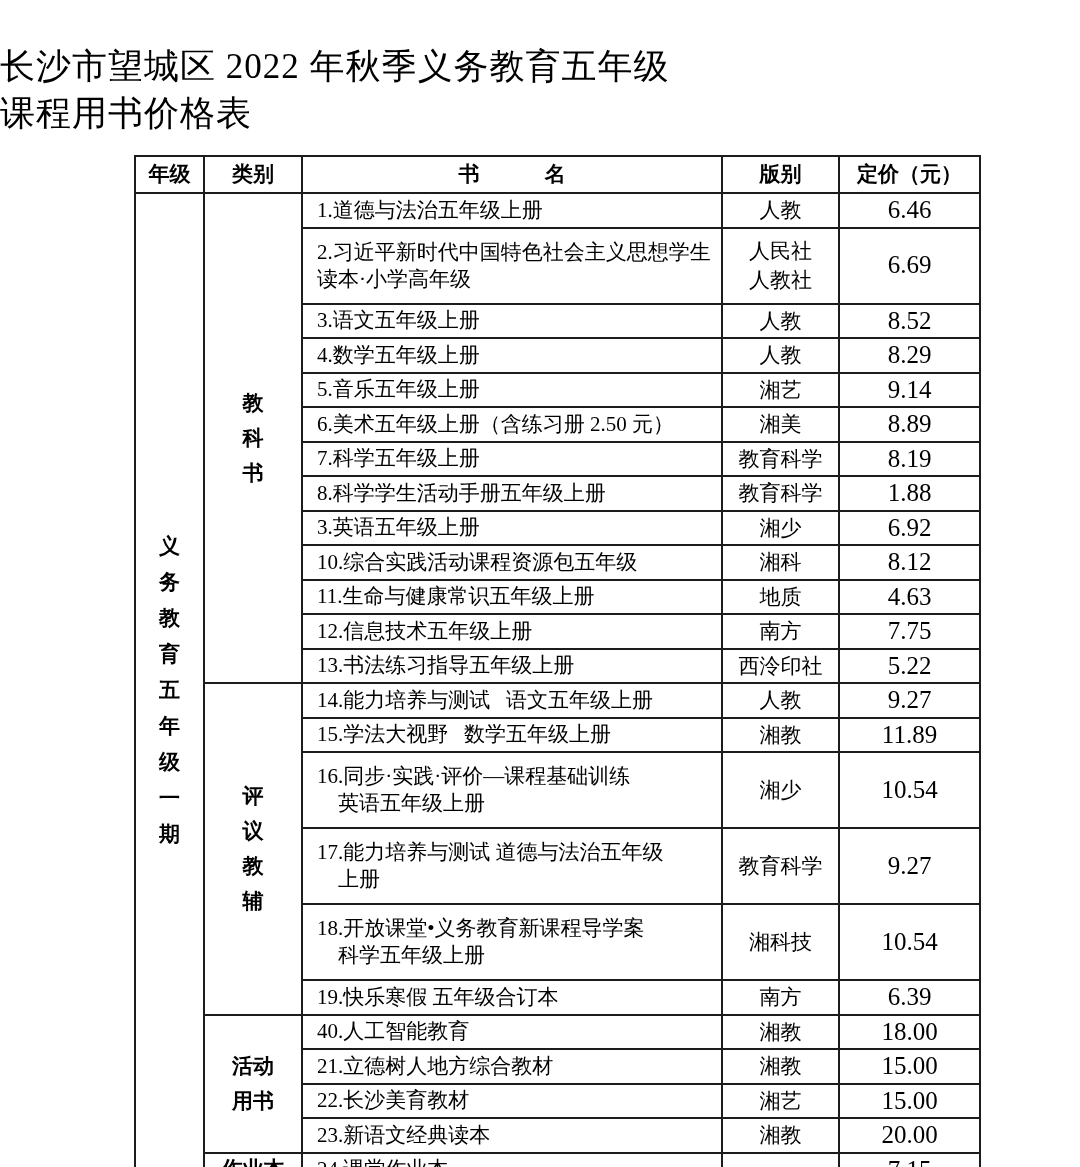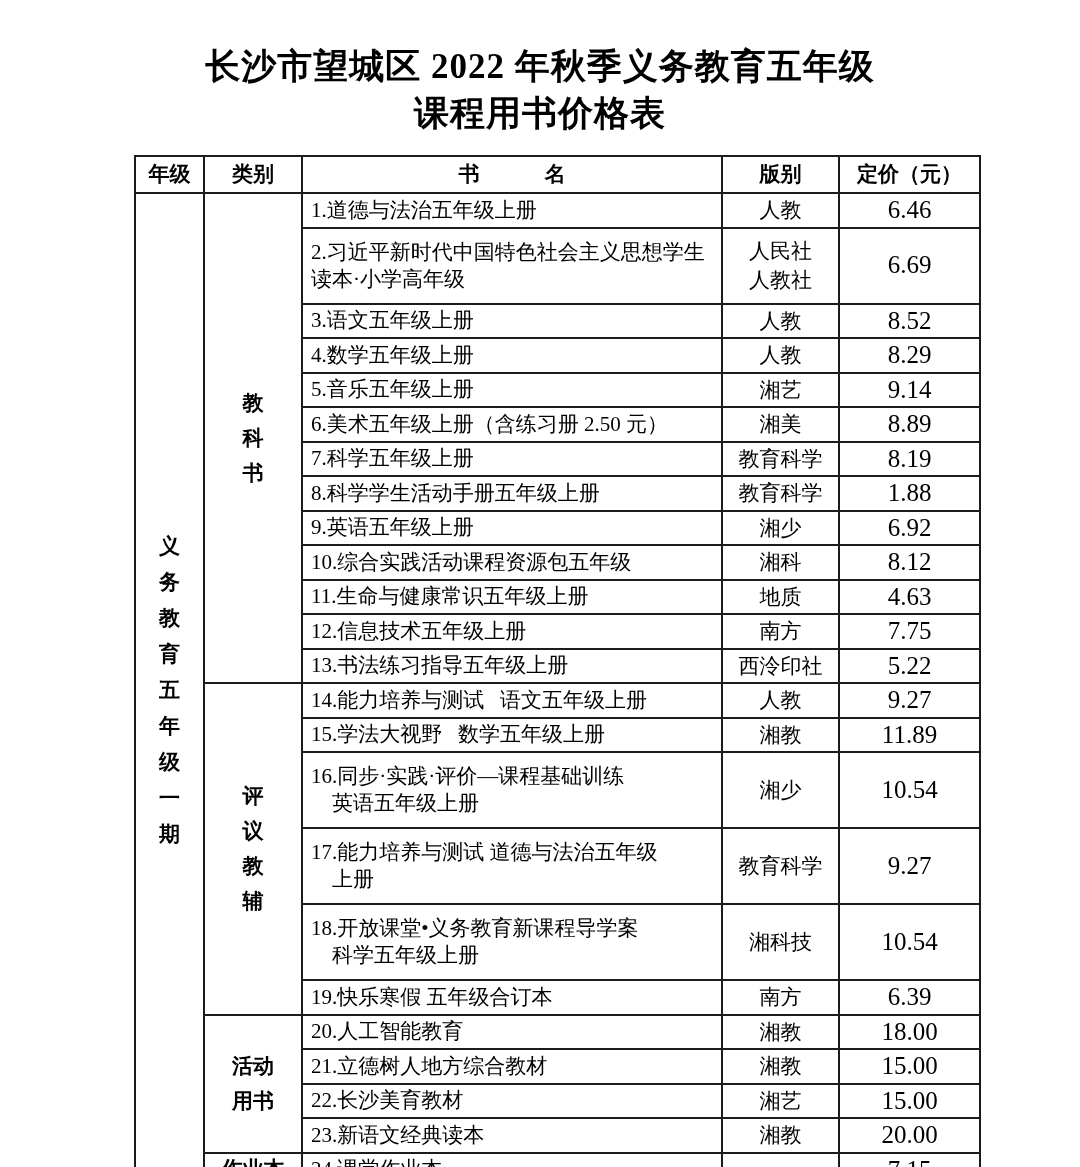--- a/index.html
+++ b/index.html
@@ -5,22 +5,21 @@
   html,body { margin:0; padding:0; background:#ffffff; }
   body {
     width:1080px; height:1167px;
     font-family:"Liberation Serif","DejaVu Serif",serif;
     color:#000;
   }
   .page { position:relative; width:1080px; height:1167px; overflow:hidden; }
 
   .title {
     padding-top:44px;
-    text-align:center;
-    font-weight:bold;
+    font-weight:normal;
     font-size:35px;
     line-height:1.33;
     letter-spacing:1px;
   }
 
   table.price-table {
     position:absolute;
     left:134px; top:155px;
     width:845px;
     border-collapse:collapse;
@@ -36,21 +35,21 @@
   }
   .price-table thead tr { height:37px; }
   .price-table tr.single { height:33px; }
   .price-table tr.tall { height:76px; }
   .price-table th { font-weight:bold; }
 
   th.book-header { word-spacing:60px; }
 
   td.book-cell {
     text-align:left;
-    padding:2px 6px 2px 8px;
+    padding:2px 6px 2px 14px;
     white-space:pre-wrap;
     line-height:1.28;
   }
   td.publisher-cell { white-space:pre-line; line-height:1.35; }
   td.price-cell { font-size:25px; }
 
   td.grade-cell, td.category-cell { font-weight:bold; }
   td.vert div { line-height:35px; font-size:21px; }
   td.grade-cell.vert div { line-height:36px; }
   td.lines { white-space:pre-line; line-height:1.65; }
@@ -137,21 +136,21 @@
           <td class="book-cell">7.科学五年级上册</td>
           <td class="publisher-cell">教育科学</td>
           <td class="price-cell">8.19</td>
         </tr>
         <tr class="single">
           <td class="book-cell">8.科学学生活动手册五年级上册</td>
           <td class="publisher-cell">教育科学</td>
           <td class="price-cell">1.88</td>
         </tr>
         <tr class="single">
-          <td class="book-cell">9.英语五年级上册</td>
+          <td class="book-cell">3.英语五年级上册</td>
           <td class="publisher-cell">湘少</td>
           <td class="price-cell">6.92</td>
         </tr>
         <tr class="single">
           <td class="book-cell">10.综合实践活动课程资源包五年级</td>
           <td class="publisher-cell">湘科</td>
           <td class="price-cell">8.12</td>
         </tr>
         <tr class="single">
           <td class="book-cell">11.生命与健康常识五年级上册</td>
@@ -203,21 +202,21 @@
           <td class="price-cell">10.54</td>
         </tr>
         <tr class="single">
           <td class="book-cell">19.快乐寒假 五年级合订本</td>
           <td class="publisher-cell">南方</td>
           <td class="price-cell">6.39</td>
         </tr>
         <tr class="single">
           <td class="category-cell lines" rowspan="4">活动
 用书</td>
-          <td class="book-cell">20.人工智能教育</td>
+          <td class="book-cell">40.人工智能教育</td>
           <td class="publisher-cell">湘教</td>
           <td class="price-cell">18.00</td>
         </tr>
         <tr class="single">
           <td class="book-cell">21.立德树人地方综合教材</td>
           <td class="publisher-cell">湘教</td>
           <td class="price-cell">15.00</td>
         </tr>
         <tr class="single">
           <td class="book-cell">22.长沙美育教材</td>

